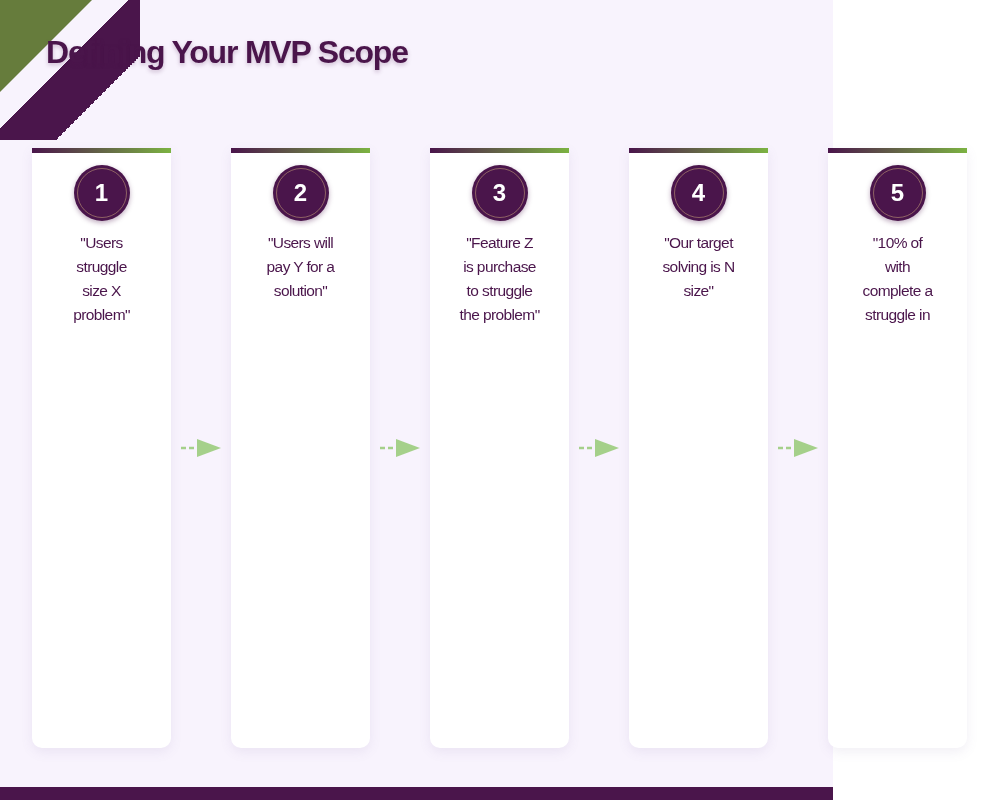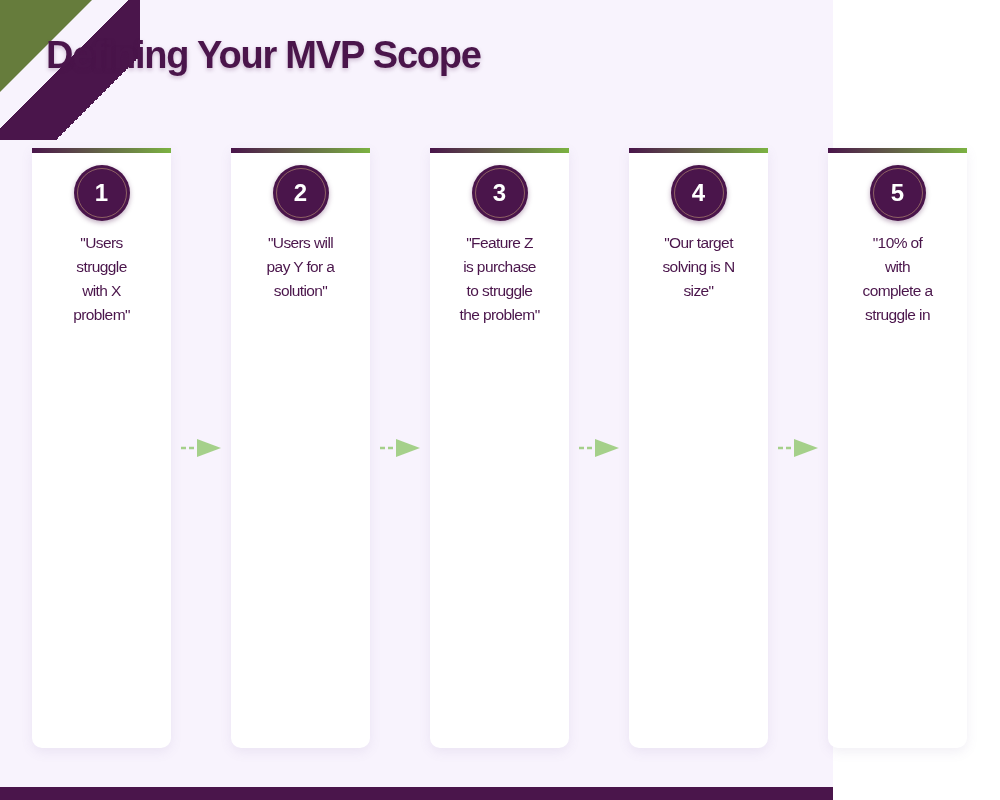--- a/index.html
+++ b/index.html
@@ -1,21 +1,21 @@
 <!DOCTYPE html>
 <html><head>
 <meta charset="utf-8">
 <style>
   html, body { margin:0; padding:0; }
   body { width:1000px; height:800px; position:relative; overflow:hidden; background:#ffffff; font-family:"Liberation Sans", sans-serif; }
   .slide { position:absolute; left:0; top:0; width:833px; height:800px; background:#f8f3fd; overflow:visible; }
   .corner { position:absolute; left:0; top:0; width:140px; height:140px; overflow:hidden; }
   .corner-green { position:absolute; left:0; top:0; width:0; height:0; border-top:92px solid #667c3c; border-right:92px solid transparent; }
   .corner-purple { position:absolute; left:0; top:0; width:140px; height:140px; background:linear-gradient(135deg, transparent 0 46%, #4a154b 46% 70%, transparent 70%); }
-  .title { position:absolute; left:46px; top:34px; font-size:38px; font-weight:bold; color:#4a154b; letter-spacing:-1.2px; text-shadow:0 2px 4px rgba(74,21,75,0.25); margin:0; }
+  .title { position:absolute; left:46px; top:34px; font-size:32px; font-weight:bold; color:#4a154b; letter-spacing:-1.2px; text-shadow:0 2px 4px rgba(74,21,75,0.25); margin:0; }
   .bottom-bar { position:absolute; left:0; top:787px; width:833px; height:13px; background:#4a154b; }
   .card { position:absolute; top:148px; width:139px; height:600px; background:#ffffff; border-radius:0 0 10px 10px; box-shadow:0 4px 12px rgba(120,100,160,0.10); }
   .card-bar { position:absolute; left:0; top:0; width:100%; height:5px; background:linear-gradient(90deg, #4a154b, #7cb342); }
   .badge { position:absolute; left:50%; top:17px; width:56px; height:56px; margin-left:-28px; border-radius:50%; background:#4a154b; box-shadow:0 2px 5px rgba(74,21,75,0.35); }
   .badge-ring { position:absolute; left:3px; top:3px; right:3px; bottom:3px; border-radius:50%; border:1px solid rgba(196,160,120,0.55); display:flex; align-items:center; justify-content:center; color:#fff; font-size:24px; font-weight:bold; }
   .card-text { position:absolute; left:10px; right:10px; top:83px; text-align:center; font-size:15.5px; line-height:24px; color:#4a154b; letter-spacing:-0.6px; }
   .arrow { position:absolute; top:437px; width:44px; height:22px; }
 </style>
 </head>
 <body>
@@ -30,21 +30,21 @@
 </div>
 
 <div class="card" style="left:32px">
   <div class="card-bar"></div>
   <div class="badge">
       <div class="badge-ring">1</div>
     </div>
   <div class="card-text">
     <div>"Users</div>
     <div>struggle</div>
-    <div>with X</div>
+    <div>size X</div>
     <div>problem"</div>
   </div>
 </div>
 
 <div class="card" style="left:231px">
   <div class="card-bar"></div>
   <div class="badge">
       <div class="badge-ring">2</div>
     </div>
   <div class="card-text">

